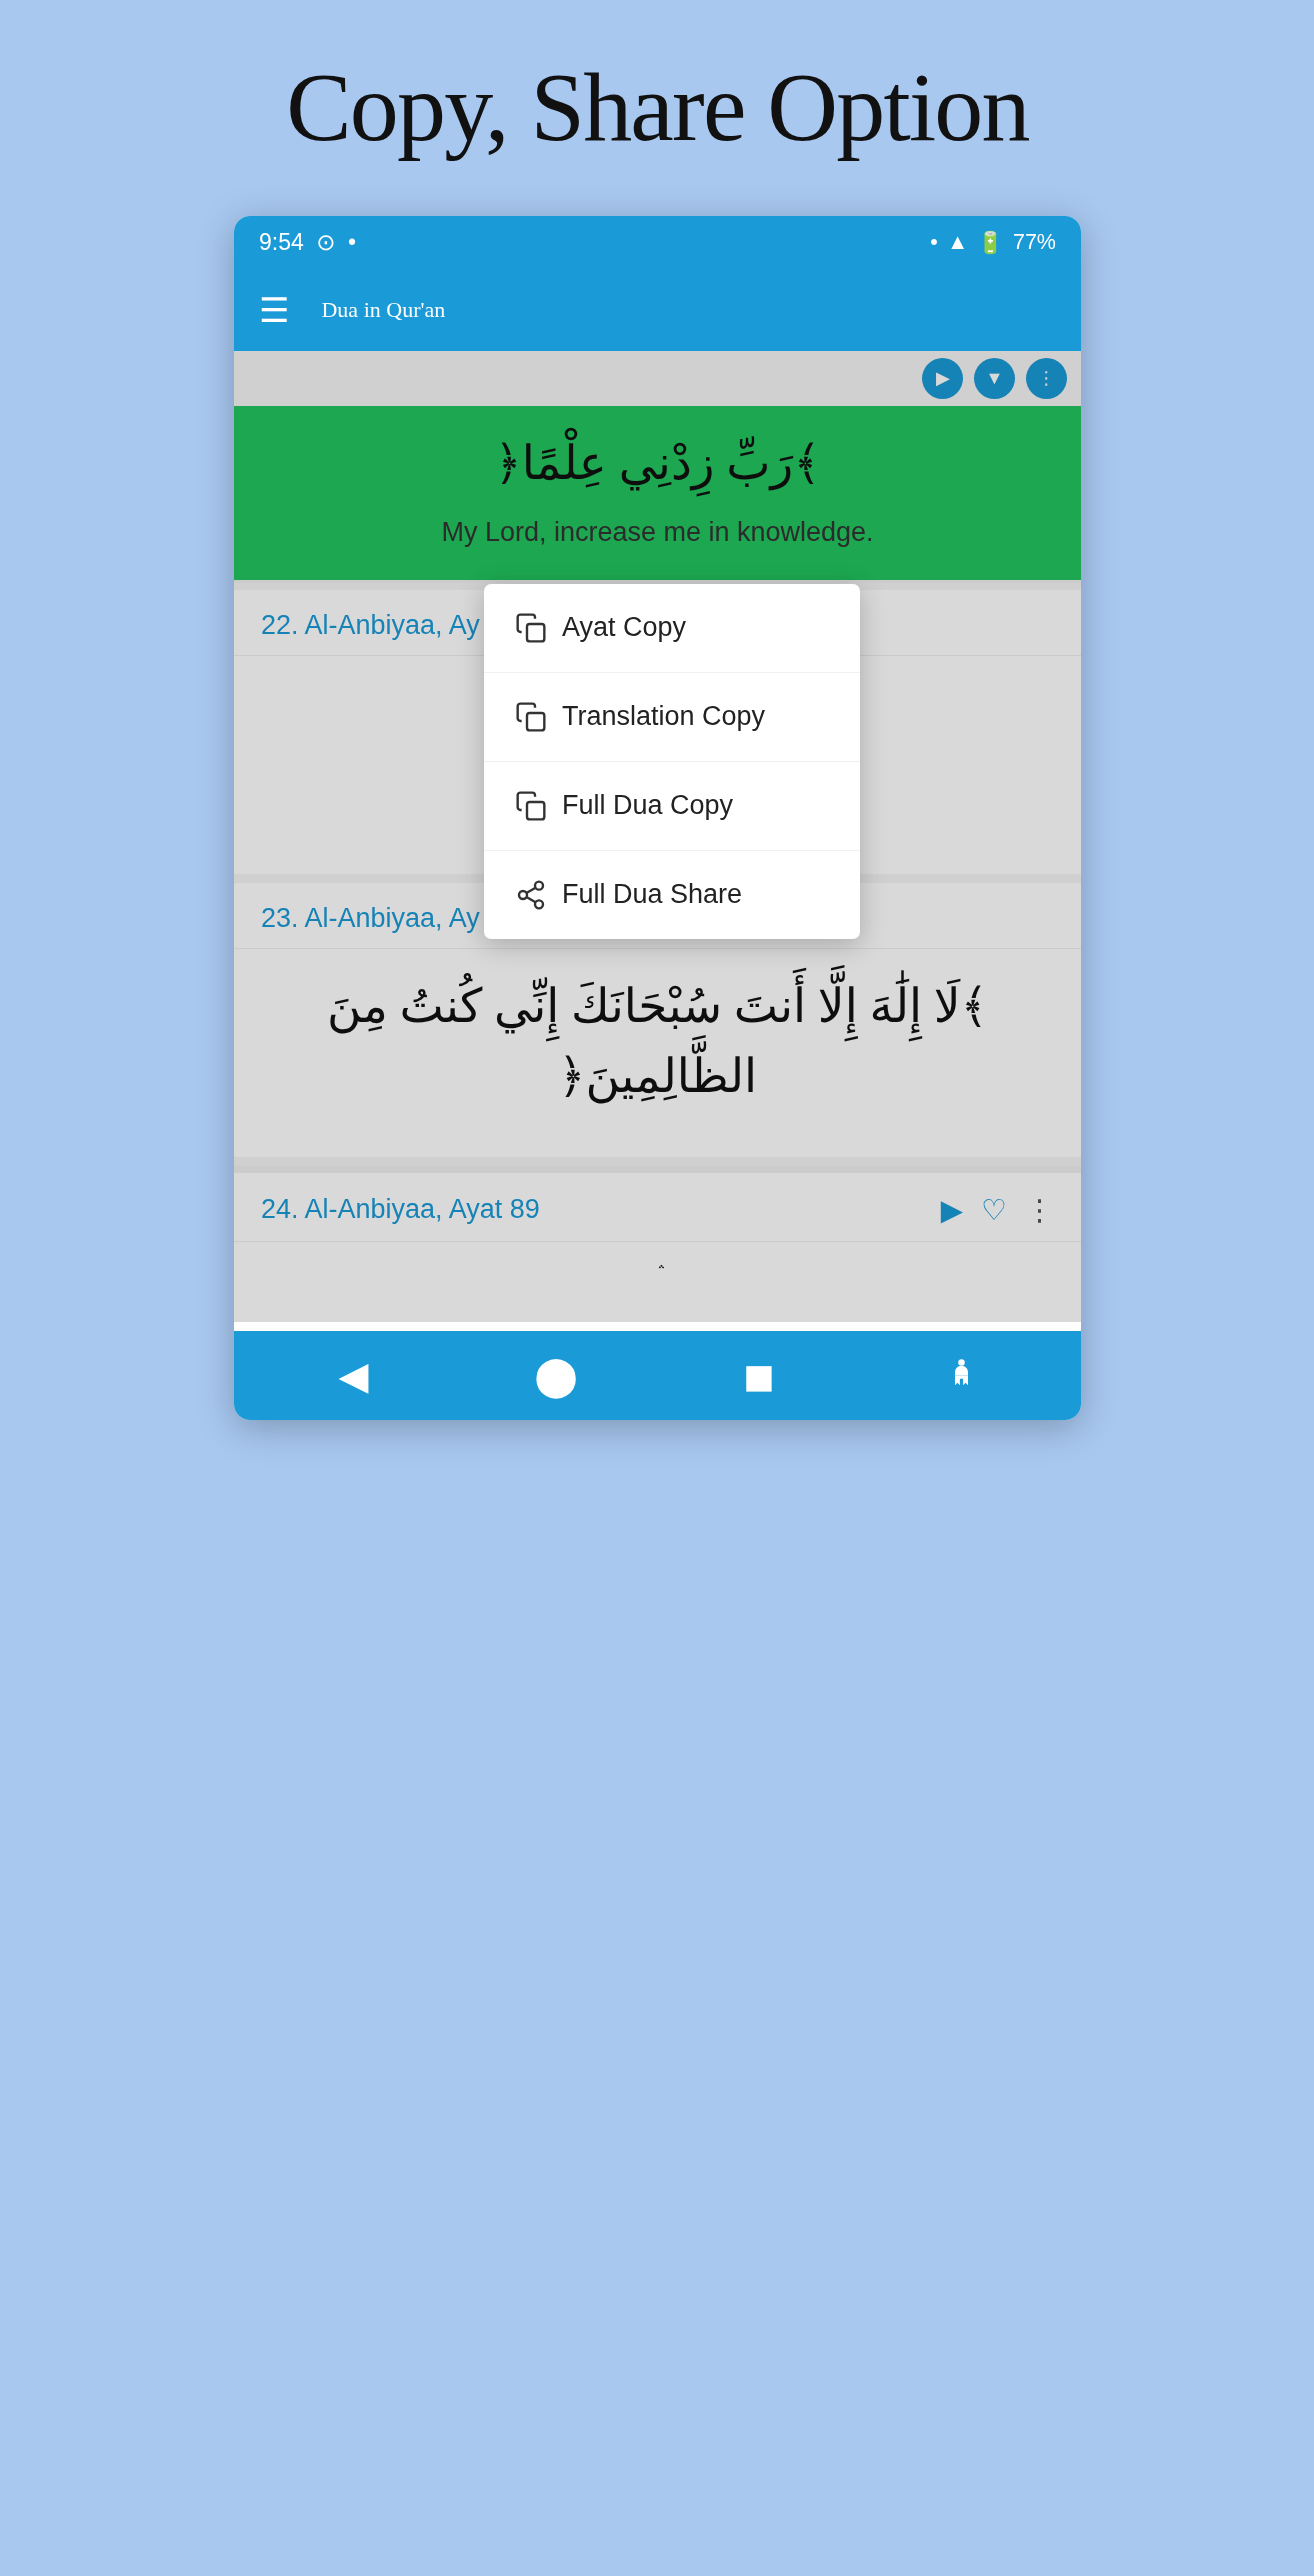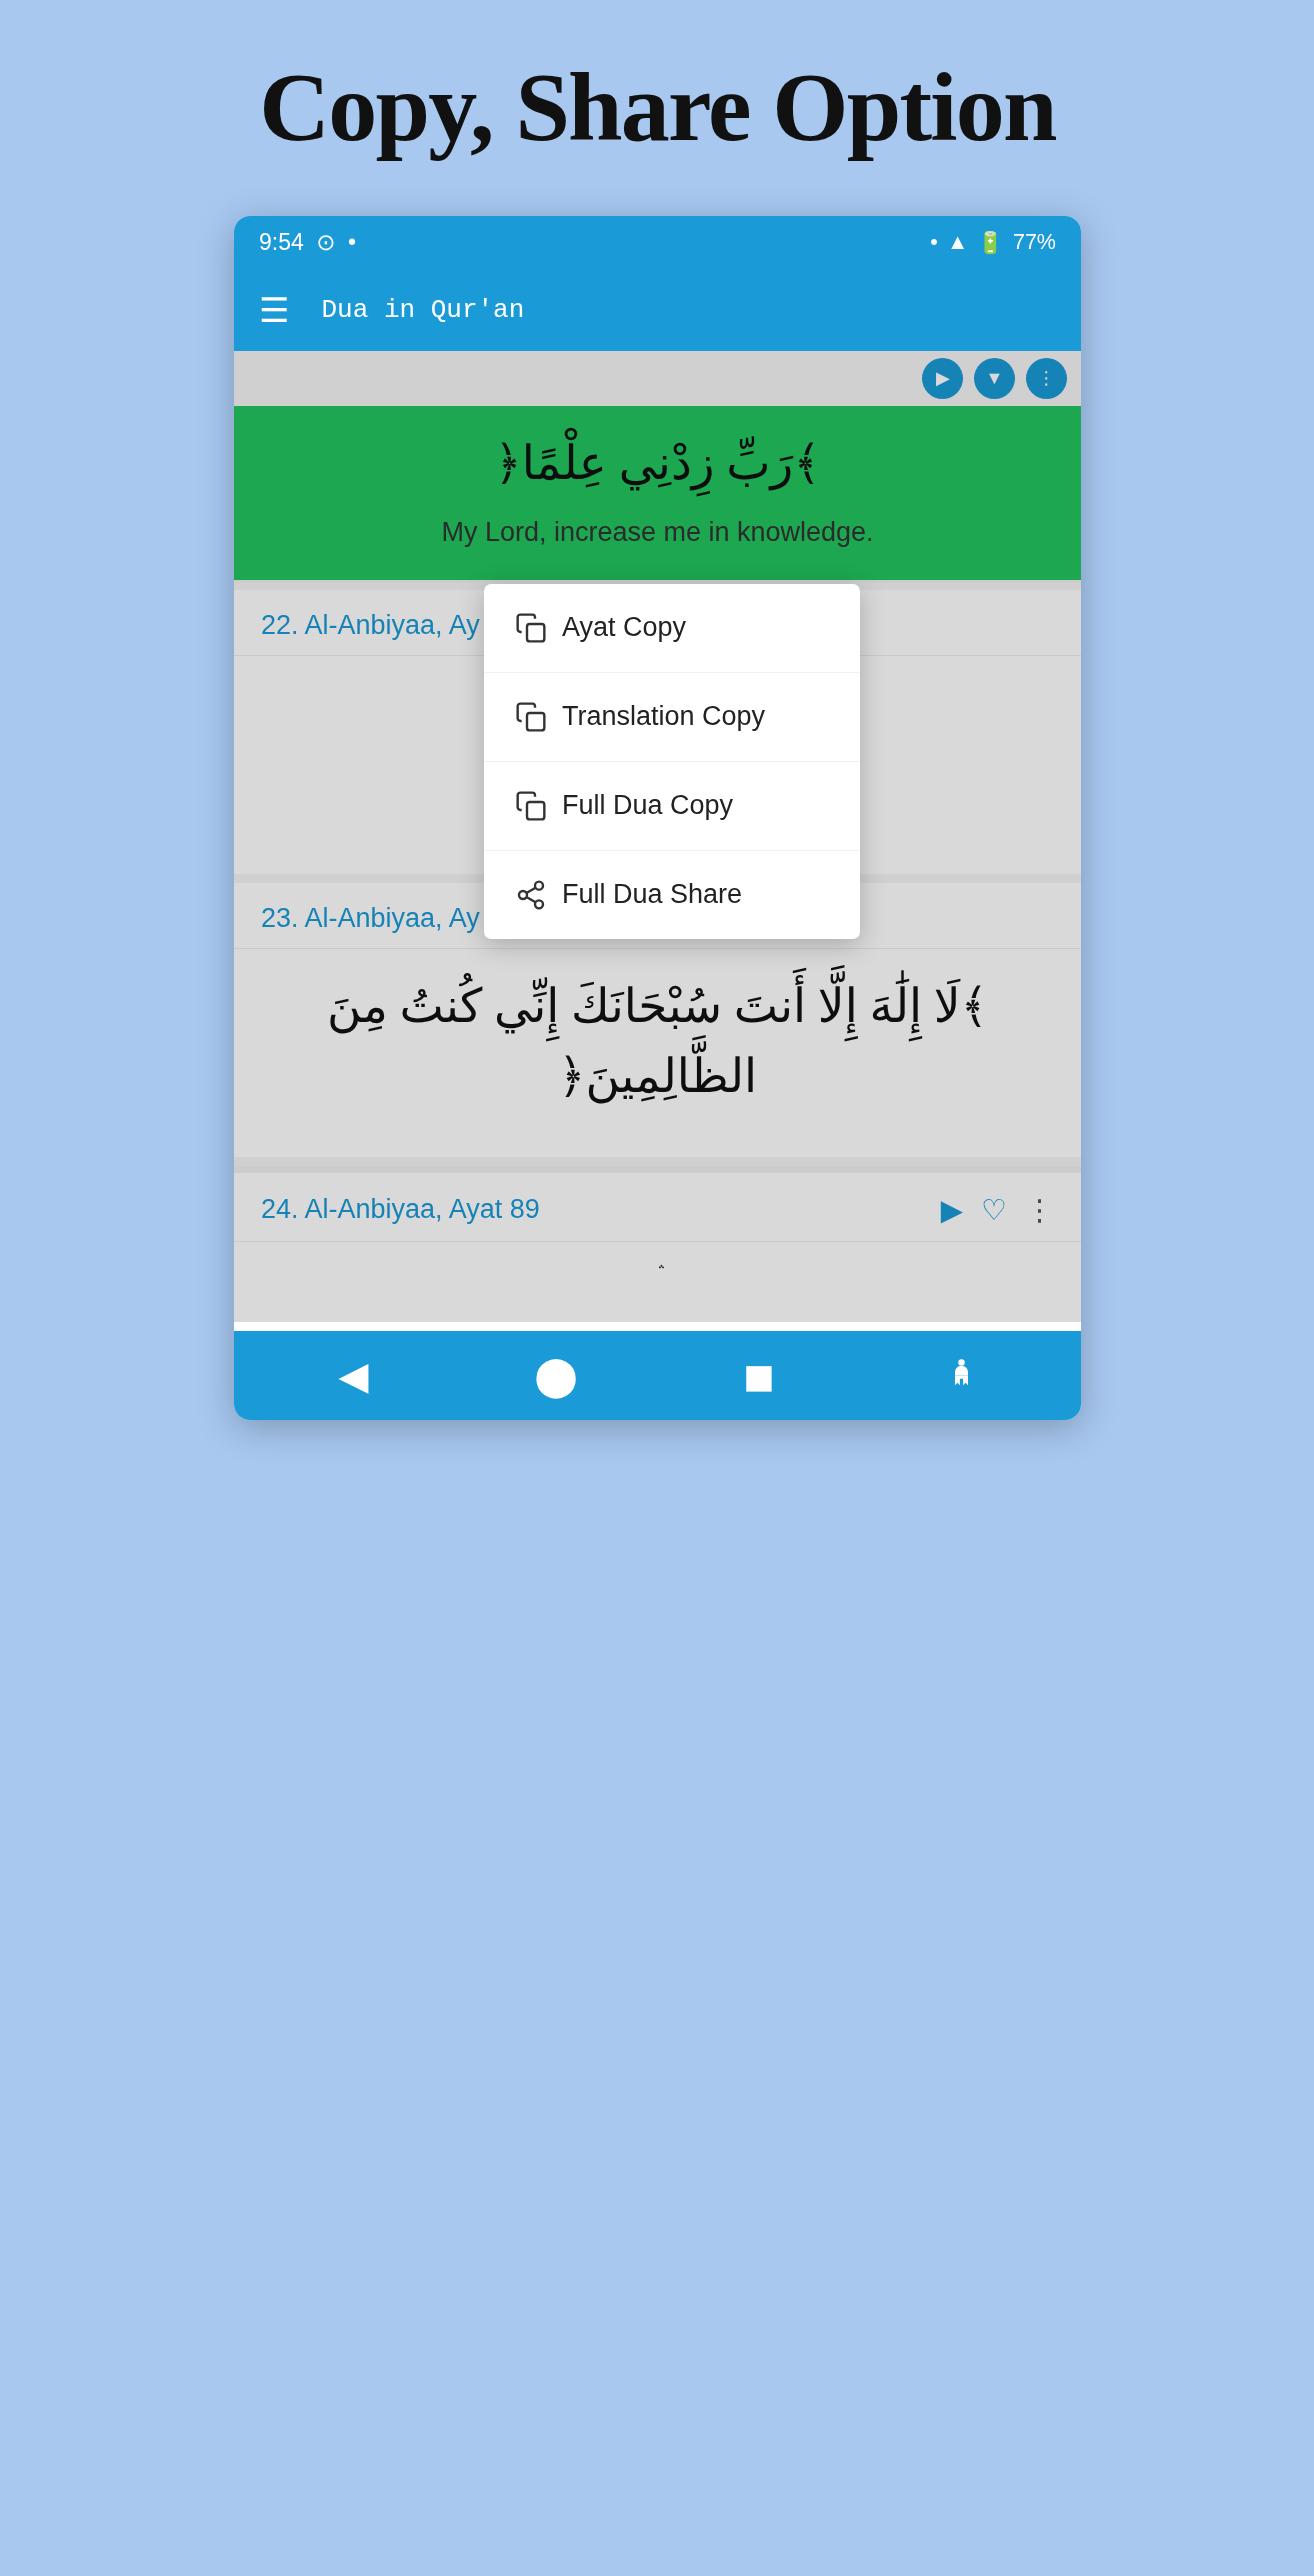--- a/index.html
+++ b/index.html
@@ -10,21 +10,21 @@
       width: 1315px;
       min-height: 2576px;
       display: flex;
       flex-direction: column;
       align-items: center;
       padding: 54px 0 0 0;
     }
 
     .page-title {
       font-size: 98px;
-      font-weight: 700;
+      font-weight: 400;
       color: #111;
       font-family: 'Georgia', 'Times New Roman', serif;
       text-align: center;
       margin-bottom: 54px;
       line-height: 1.1;
       letter-spacing: -1.8px;
     }
 
     .phone-container {
       width: 847px;
@@ -72,22 +72,22 @@
     }
 
     .hamburger-icon {
       color: white;
       font-size: 34px;
       cursor: pointer;
     }
 
     .app-bar-title {
       color: white;
-      font-size: 26px;
-      font-family: Liberation Mono, monospace;
+      font-size: 22px;
+      font-family: Liberation Serif, serif;
       font-weight: 400;
     }
 
     
     .content-area {
       background: #f5f5f5;
       position: relative;
     }
 
     .arabic-text {

